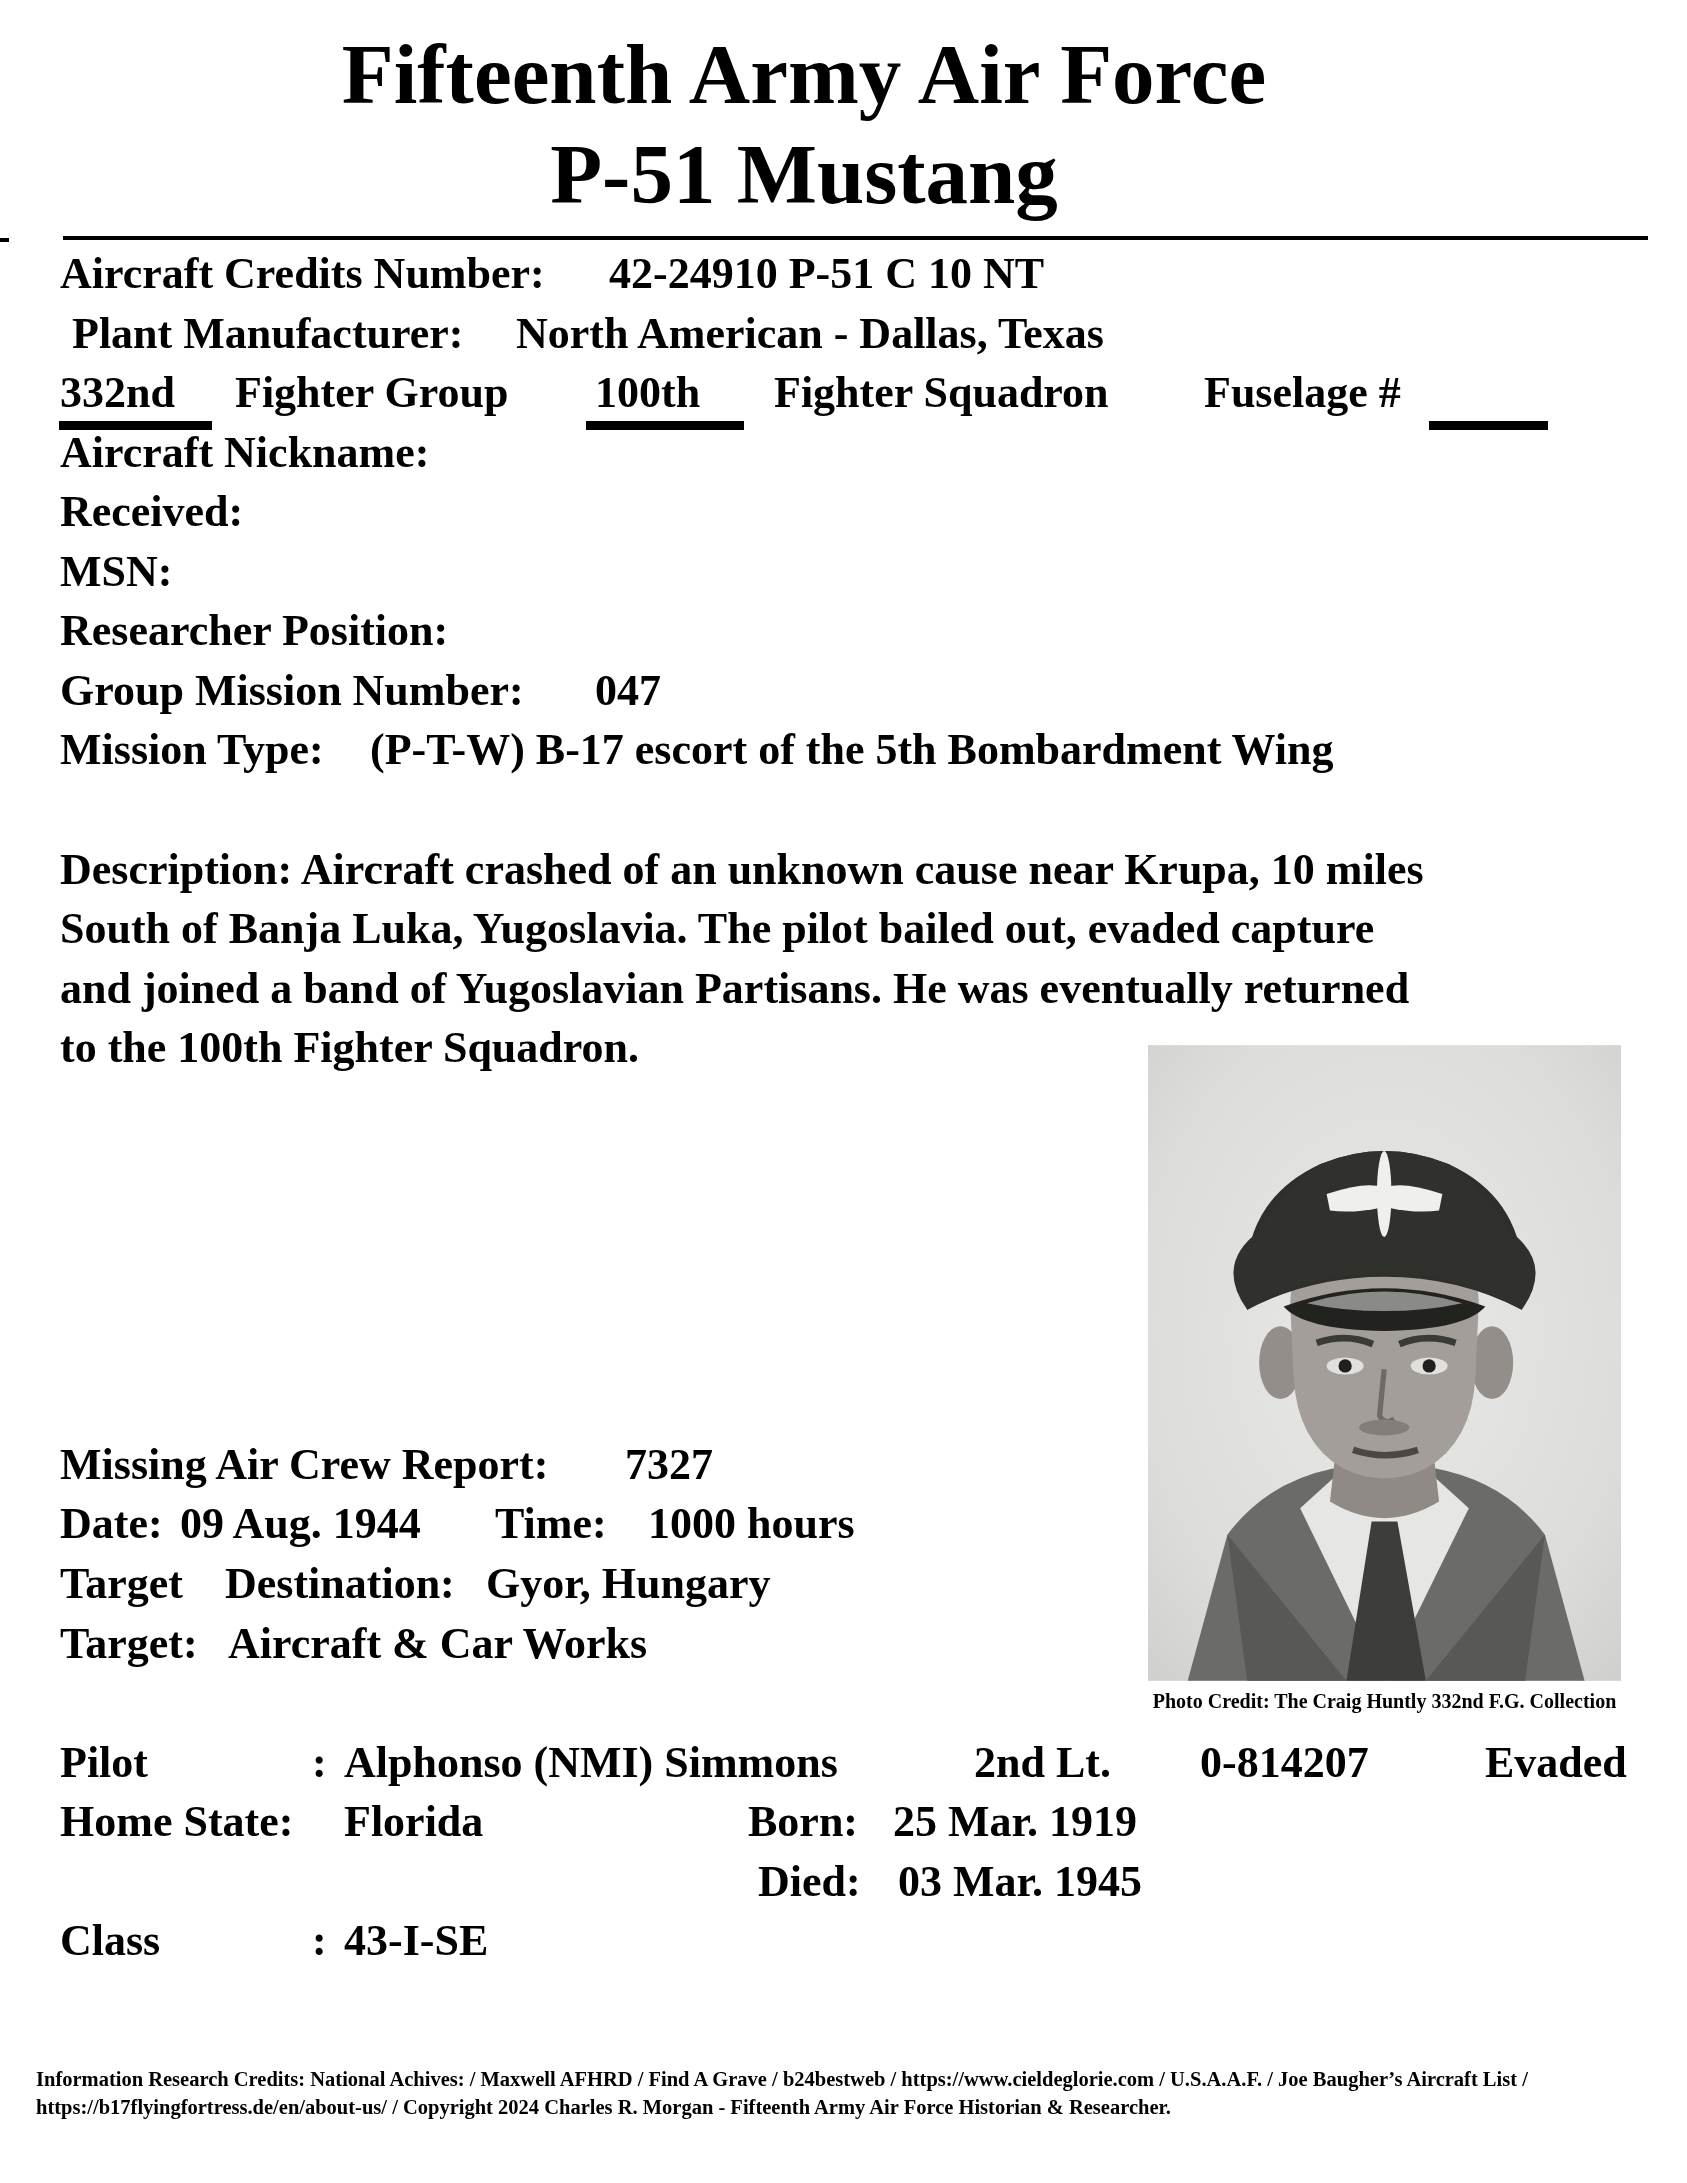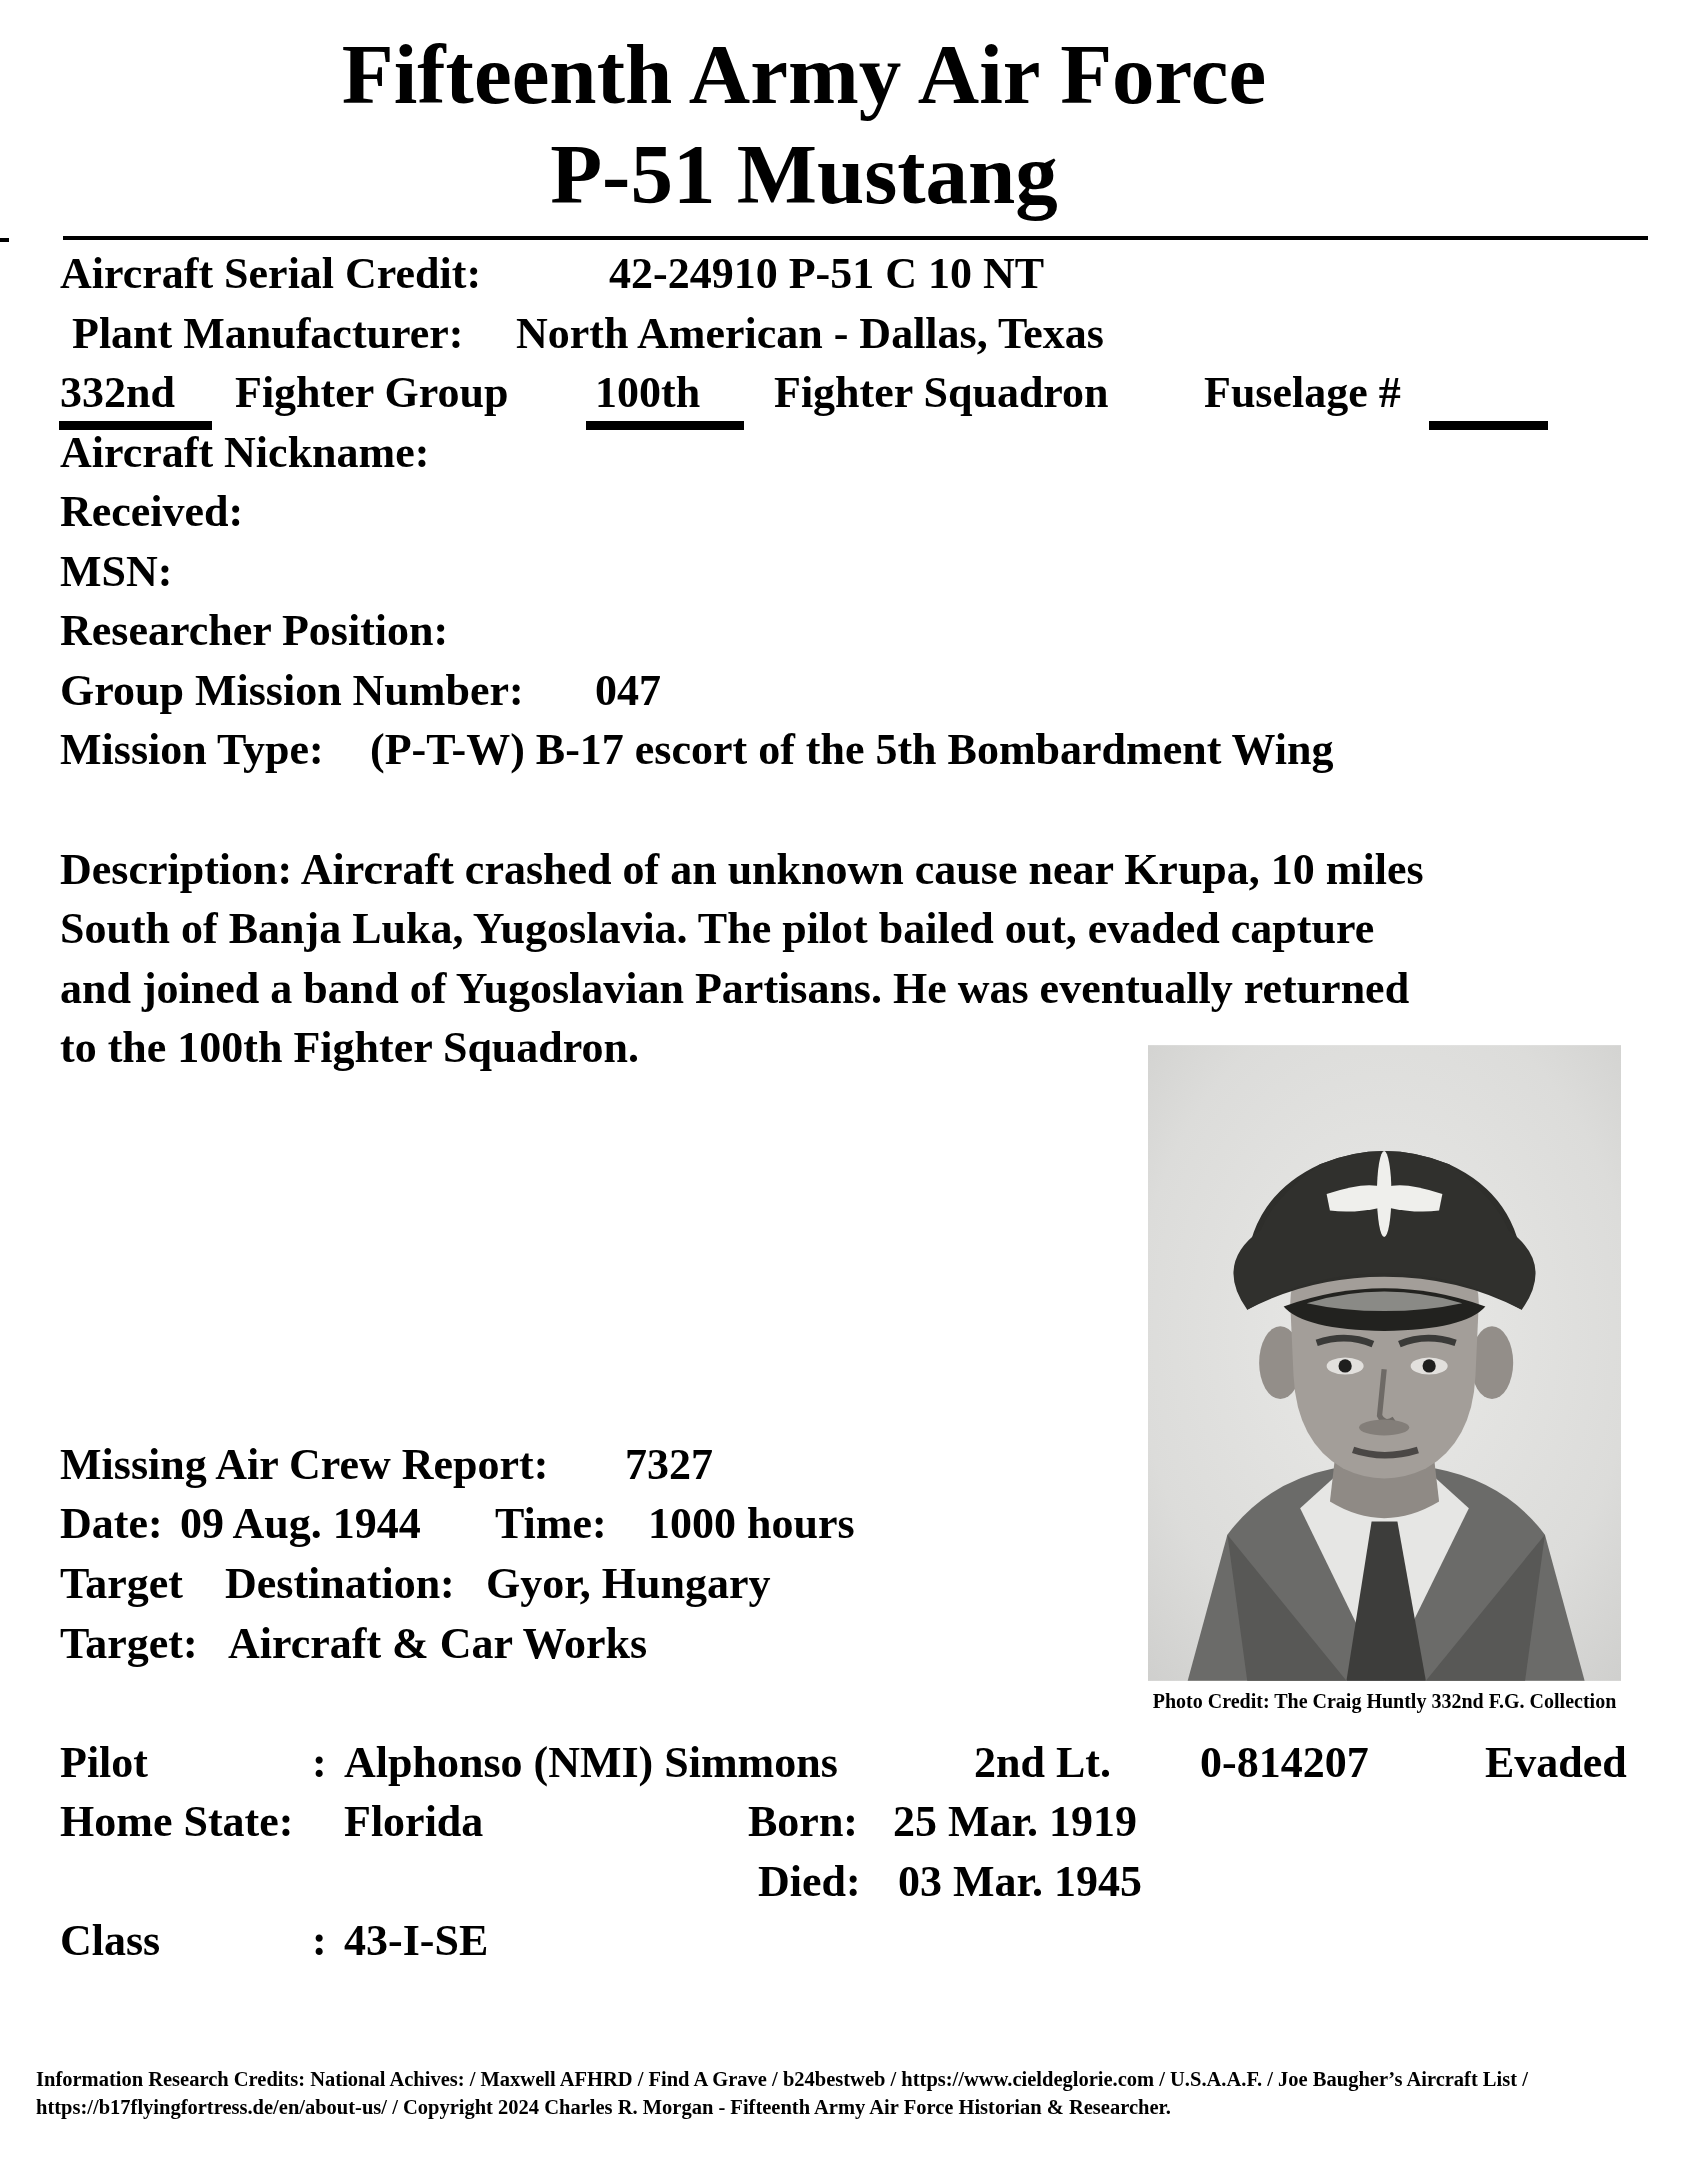--- a/index.html
+++ b/index.html
@@ -21,21 +21,21 @@
 </head>
 <body>
 
 <div class="abs title-line" style="top:32px;left:0;">Fifteenth Army Air Force</div>
 <div class="abs title-line" style="top:132px;left:0;">P-51 Mustang</div>
 
 <div class="rule" style="top:236px;left:63px;width:1585px;height:4px;"></div>
 <div class="rule" style="top:238px;left:0;width:9.3px;height:4px;"></div>
 
 <div class="abs body-line" style="top:252px;left:0;width:1687px;">
-  <span style="left:60px;">Aircraft Serial Credit:</span>
+  <span style="left:60px;">Aircraft Credits Number:</span>
   <span style="left:609px;">42-24910 P-51 C 10 NT</span>
 </div>
 
 <div class="abs body-line" style="top:312px;left:0;width:1687px;">
   <span style="left:60px;margin-left:12px;">Plant Manufacturer:</span>
   <span style="left:516px;">North American - Dallas, Texas</span>
 </div>
 
 <div class="abs body-line" style="top:371px;left:0;width:1687px;">
   <span style="left:60px;">332nd</span>

